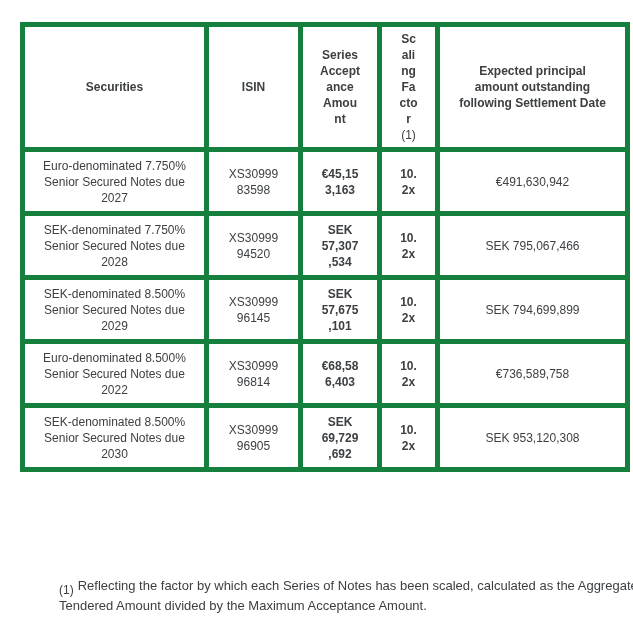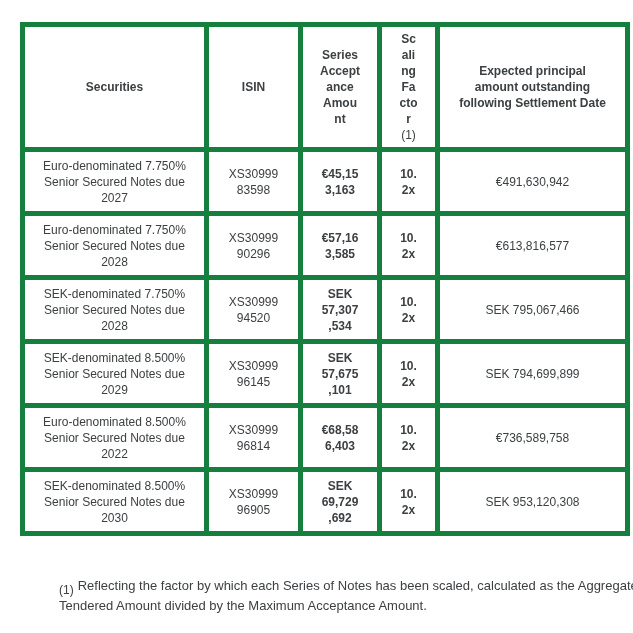--- a/index.html
+++ b/index.html
@@ -93,27 +93,20 @@
     </thead>
     <tbody>
         <tr>
           <td class="col-securities">Euro-denominated 7.750% Senior Secured Notes due 2027</td>
           <td class="col-isin">XS3099983598</td>
           <td class="col-acceptance">€45,153,163</td>
           <td class="col-scaling">10.2x</td>
           <td class="col-expected">€491,630,942</td>
         </tr>
         <tr>
-          <td class="col-securities">Euro-denominated 7.750% Senior Secured Notes due 2028</td>
-          <td class="col-isin">XS3099990296</td>
-          <td class="col-acceptance">€57,163,585</td>
-          <td class="col-scaling">10.2x</td>
-          <td class="col-expected">€613,816,577</td>
-        </tr>
-        <tr>
           <td class="col-securities">SEK-denominated 7.750% Senior Secured Notes due 2028</td>
           <td class="col-isin">XS3099994520</td>
           <td class="col-acceptance">SEK 57,307,534</td>
           <td class="col-scaling">10.2x</td>
           <td class="col-expected">SEK 795,067,466</td>
         </tr>
         <tr>
           <td class="col-securities">SEK-denominated 8.500% Senior Secured Notes due 2029</td>
           <td class="col-isin">XS3099996145</td>
           <td class="col-acceptance">SEK 57,675,101</td>

